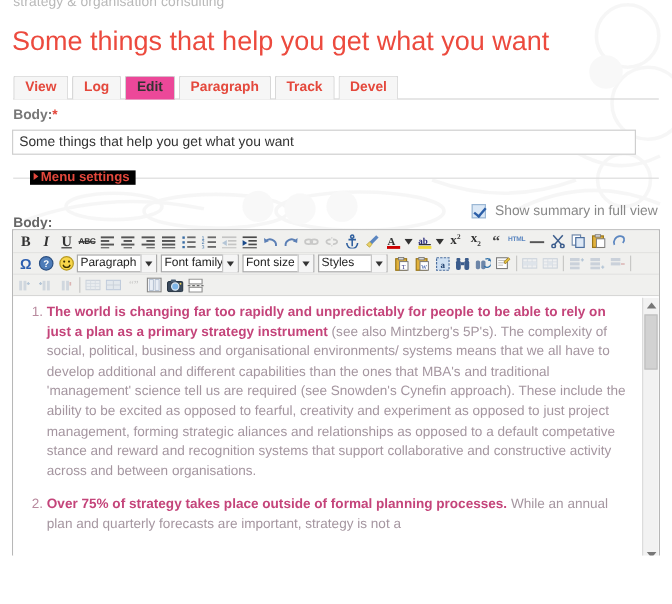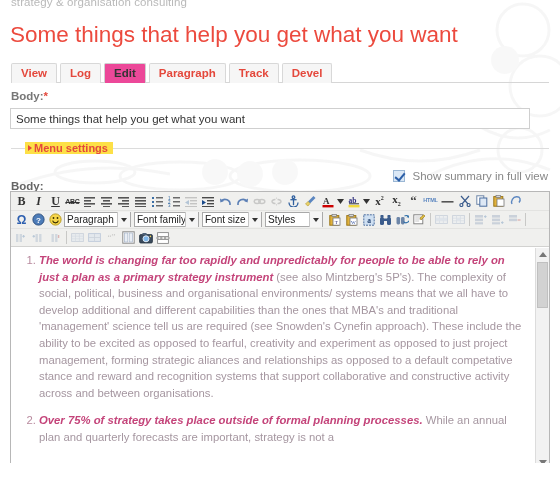--- a/index.html
+++ b/index.html
@@ -100,21 +100,21 @@
     height: 12px;
   }
   .fieldset-legend .rule {
     position: absolute;
     left: 0; right: 0; top: 6px;
     border-top: 1px solid #dcdcdc;
   }
   .fieldset-legend .legend-txt {
     position: absolute;
     left: 14px; top: 0;
-    background: #fde047;
+    background: #000000;
     padding: 0 5px 0 3px;
     font-size: 11px;
     font-weight: bold;
     color: #e4483c;
     cursor: pointer;
     white-space: nowrap;
   }
   .fieldset-legend .arrow {
     display: inline-block;
     width: 0; height: 0;
@@ -249,21 +249,21 @@
     font-size: 11.3px;
     line-height: 16.6px;
     color: #9c8f96;
   }
   .doc p { margin: 0 0 14px 0; color: #8d8a8c; }
   .doc ol { margin: 0; padding-left: 22px; }
   .doc ol li {
     margin-bottom: 11px;
     color: #b88a9e;
   }
-  .doc ol li .lead { color: #c4447a; font-weight: bold; font-style: italic; }
+  .doc ol li .lead { color: #c4447a; font-weight: bold; }
   .doc ol li .rest { color: #a596a0; }
   
   .vscroll {
     position: absolute;
     right: 0; top: 0; bottom: 0;
     width: 14px;
     background: #f2f2f2;
     border-left: 1px solid #dcdcdc;
   }
   .vscroll .arrow-up, .vscroll .arrow-dn {

